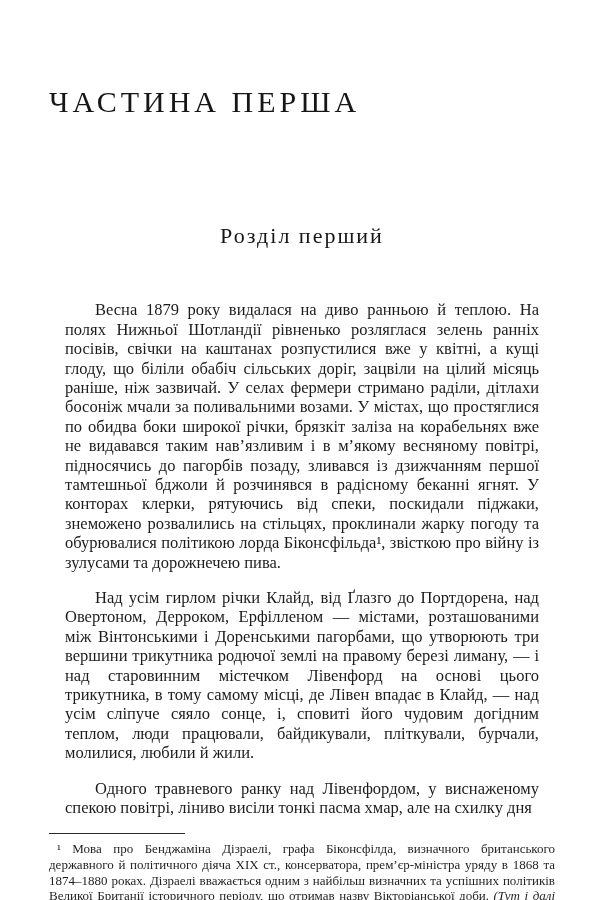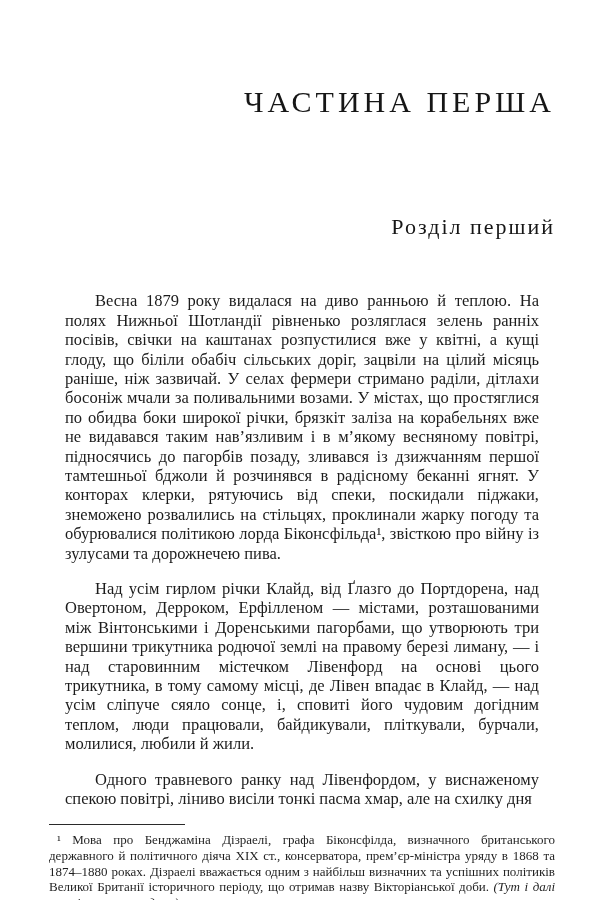--- a/index.html
+++ b/index.html
@@ -15,34 +15,34 @@
     background: #ffffff;
     color: #1c1c1c;
     font-family: "Liberation Serif", "DejaVu Serif", serif;
     box-sizing: border-box;
     padding: 0 45px 0 49px;
     display: flex;
     flex-direction: column;
     overflow: hidden;
   }
   .part-title {
-    margin: 85px 0 0 0;
+    margin: 85px 0 9px 0;
     font-size: 30px;
     font-weight: normal;
     letter-spacing: 4px;
-    text-align: right;
+    text-align: left;
     color: #161616;
     line-height: 1.1;
   }
   .chapter-title {
     margin: 96px 0 0 0;
     font-size: 22px;
     font-weight: normal;
     letter-spacing: 2px;
-    text-align: right;
+    text-align: center;
     color: #161616;
     line-height: 1.15;
   }
   .body-text {
     margin-top: 36px;
     font-size: 16.5px;
     line-height: 19.4px;
     text-align: justify;
     hyphens: auto;
     -webkit-hyphens: auto;

